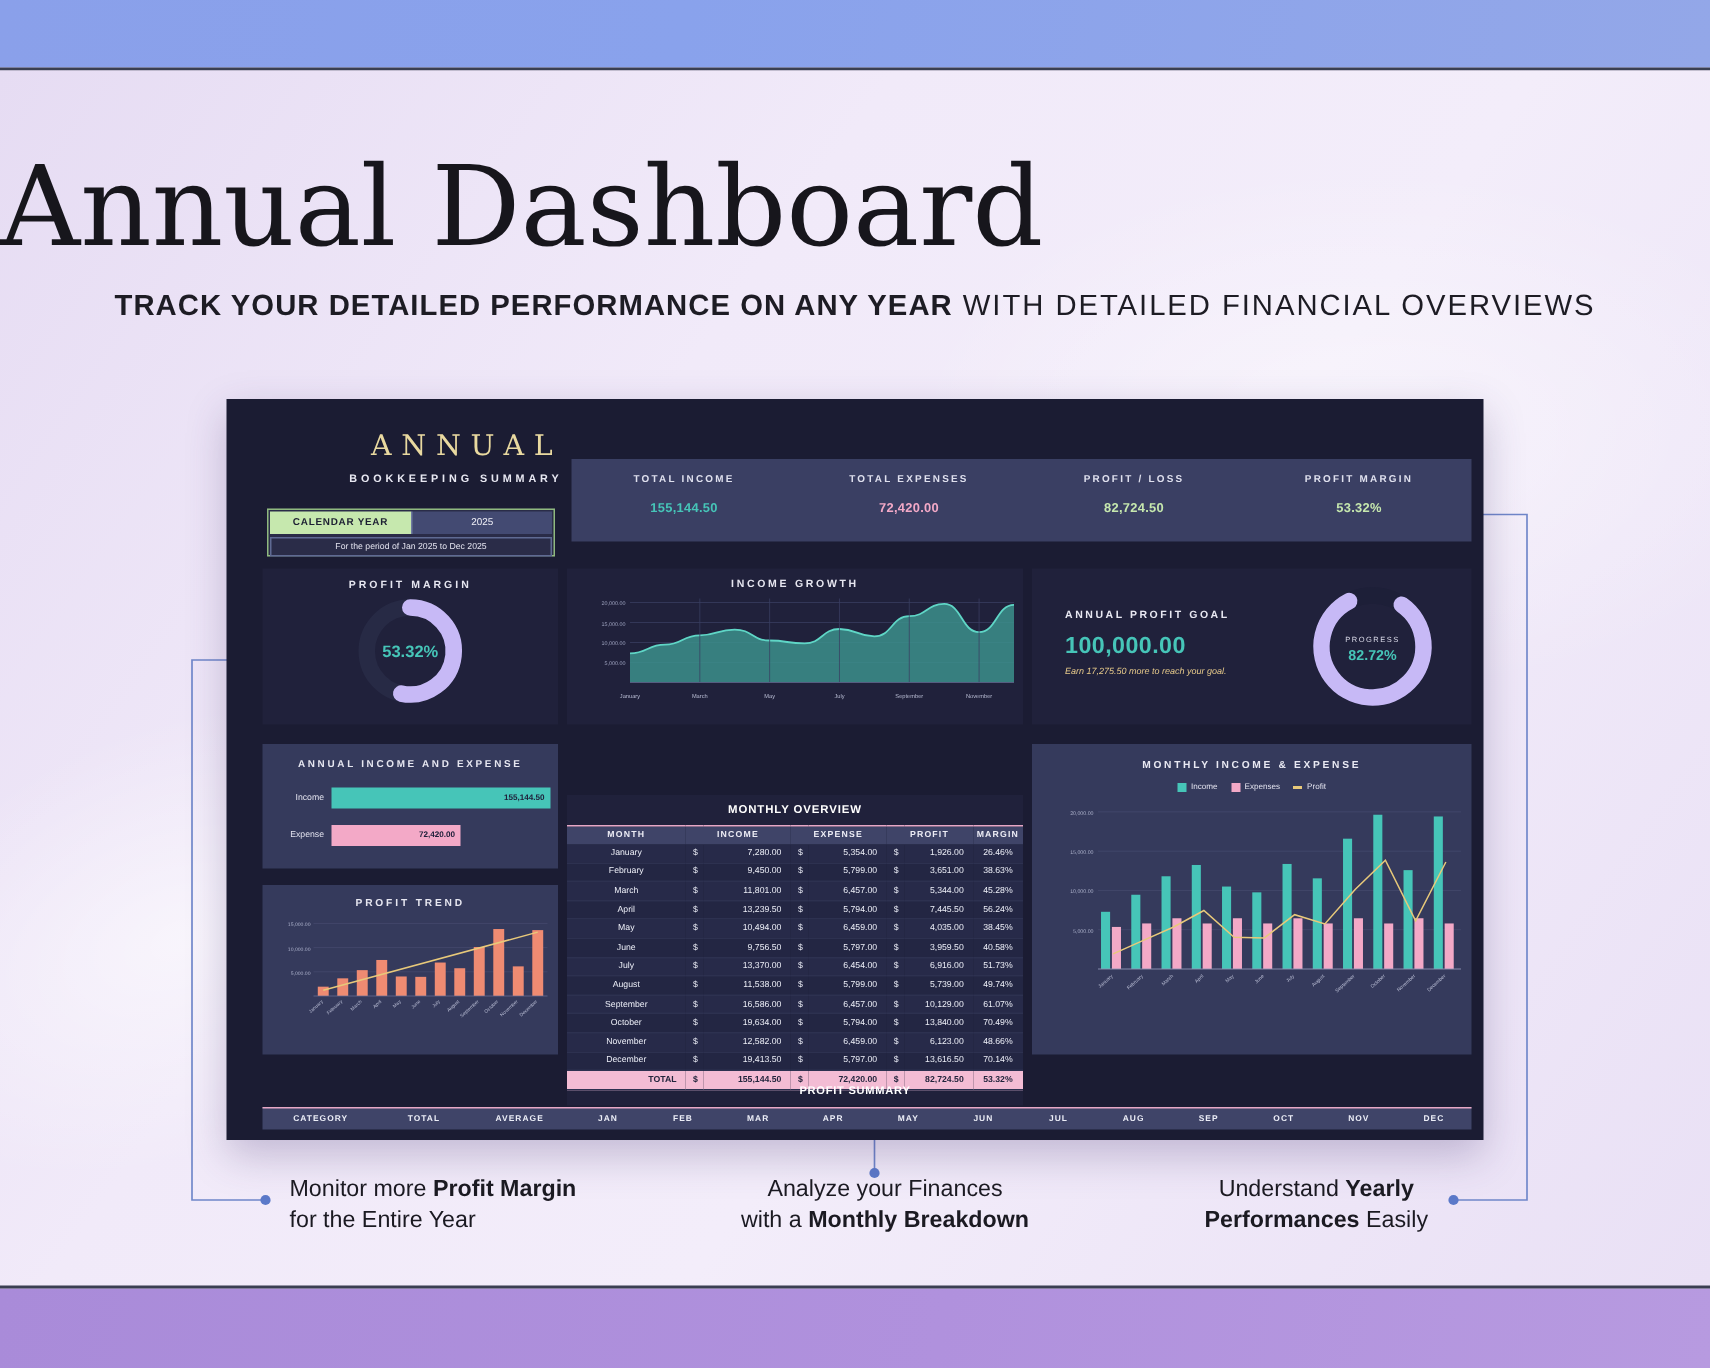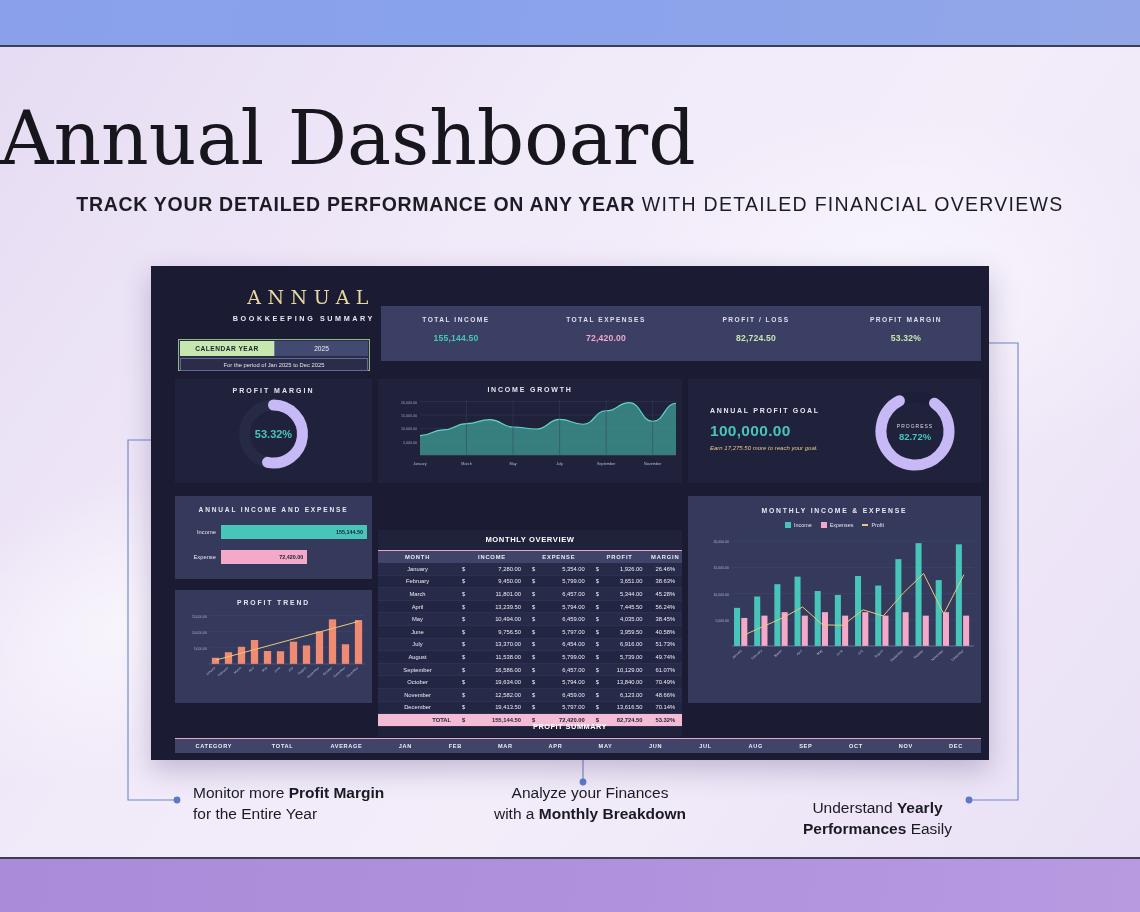--- a/index.html
+++ b/index.html
@@ -158,21 +158,21 @@
   }
   .ps-head div:nth-child(1) { flex: 1.55; }
   .ps-head div:nth-child(2) { flex: 1.2; }
   .ps-head div:nth-child(3) { flex: 1.35; }
 
   
   .callout { position: absolute; font-size: 15.5px; color: #1b1a22; line-height: 21px; }
   .callout b { font-weight: 700; }
   .cl1 { left: 193px; top: 782px; }
   .cl2 { left: 470px; top: 782px; text-align: center; width: 240px; }
-  .cl3 { left: 790px; top: 782px; text-align: center; width: 175px; margin-top: 15px; }
+  .cl3 { left: 790px; top: 782px; text-align: center; width: 175px; }
 
   svg.conn { position: absolute; left: 0; top: 0; width: 1140px; height: 912px; pointer-events: none; }
 </style>
 </head>
 <body>
 
 <div class="band-top"></div>
 <div class="page-bg">
   <div class="glow1"></div>
   <div class="glow2"></div>

